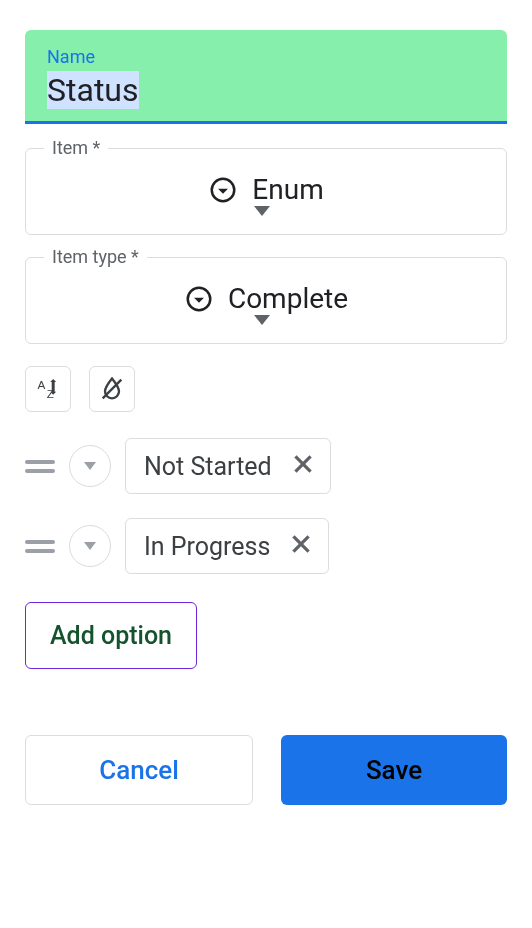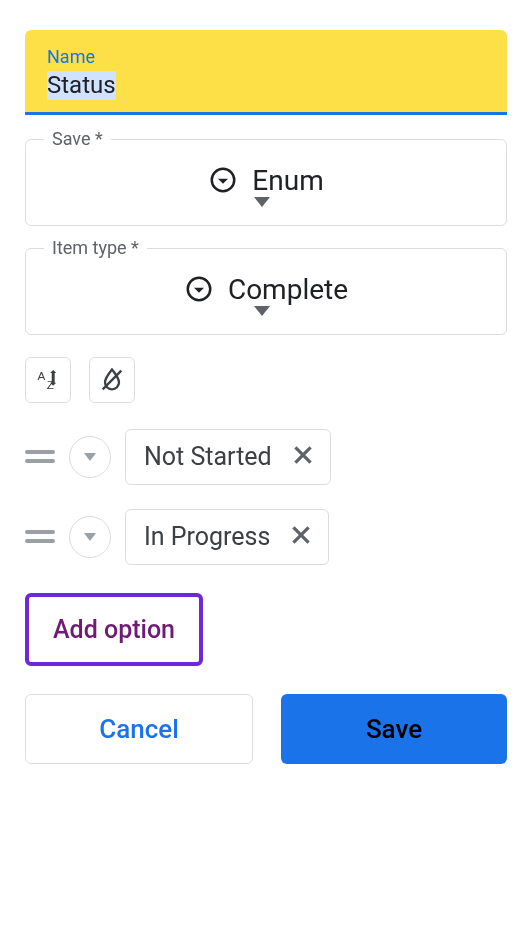--- a/index.html
+++ b/index.html
@@ -7,34 +7,34 @@
       font-family: 'Google Sans', 'Roboto', Arial, sans-serif;
       background: #fff;
       width: 532px;
       padding: 0;
     }
     .container {
       padding: 30px 25px 20px 25px;
     }
     
     .name-field {
-      background: #fde047;
+      background: #86efac;
       border-radius: 6px 6px 0 0;
       border-bottom: 3px solid #1a73e8;
       padding: 16px 22px 12px 22px;
       margin-bottom: 24px;
     }
     .name-label {
       color: #1a73e8;
       font-size: 18px;
       font-weight: 400;
       margin-bottom: 4px;
     }
     .name-value {
-      font-size: 24px;
+      font-size: 32px;
       color: #202124;
       background: #cfe2ff;
       display: inline-block;
       line-height: 1.2;
     }
     
     .select-field {
       position: relative;
       border: 1px solid #dadce0;
       border-radius: 6px;
@@ -134,36 +134,37 @@
       align-items: center;
       gap: 18px;
     }
     .option-label {
       font-size: 25px;
       color: #3c4043;
     }
     .close-x svg { width: 26px; height: 26px; stroke: #5f6368; }
     
     .add-option-btn {
-      border: 4px solid #6d28d9;
+      border: 1px solid #6d28d9;
       border-radius: 6px;
       background: #fff;
       padding: 18px 24px;
       font-size: 25px;
-      color: #701a75;
+      color: #14532d;
       font-weight: 500;
       font-family: inherit;
       margin-bottom: 28px;
       cursor: pointer;
     }
     
     .footer {
       display: flex;
       justify-content: flex-end;
       gap: 28px;
+      margin-top: 38px;
     }
     .btn {
       flex: 1;
       height: 70px;
       font-size: 26px;
       border-radius: 6px;
       font-family: inherit;
       font-weight: 500;
       cursor: pointer;
     }
@@ -184,21 +185,21 @@
 <div class="container">
 
   
   <div class="name-field">
     <div class="name-label">Name</div>
     <span class="name-value">Status</span>
   </div>
 
   
   <div class="select-field">
-    <div class="select-legend">Save *</div>
+    <div class="select-legend">Item *</div>
     <div class="select-row">
       <div class="select-left">
         <span class="circle-caret-icon">
           <svg viewBox="0 0 24 24" fill="none" stroke="#202124" stroke-width="2">
             <circle cx="12" cy="12" r="9"></circle>
             <path d="M8 11 L12 15 L16 11" fill="#202124" stroke="none"></path>
           </svg>
         </span>
         <span class="select-value">Enum</span>
       </div>

